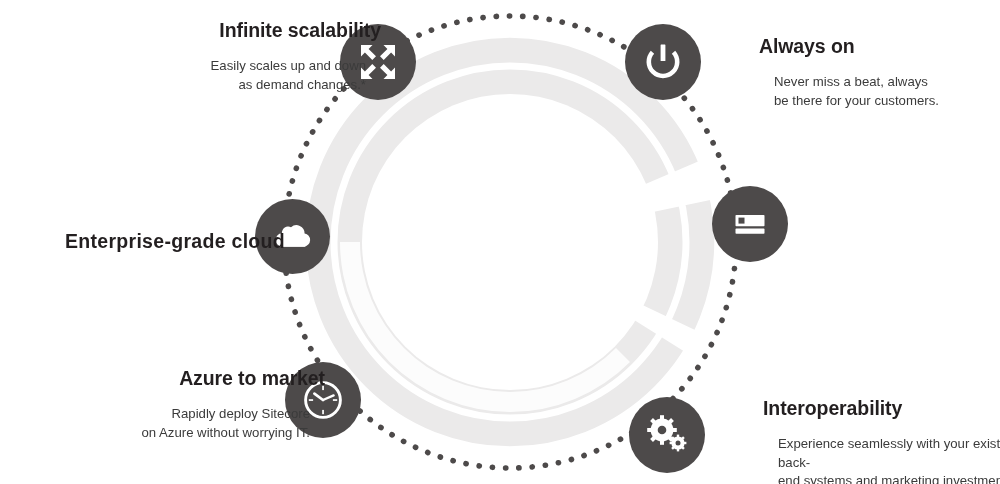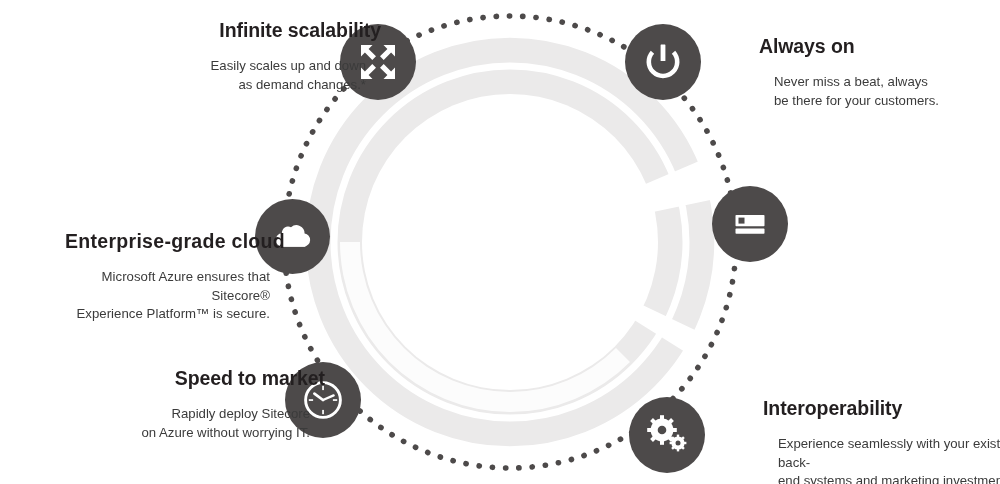--- a/index.html
+++ b/index.html
@@ -219,29 +219,27 @@
   </div>
 
   <div class="feature f-alwayson">
     <h2>Always on</h2>
     <p>Never miss a beat, always
 be there for your customers.</p>
   </div>
 
   <div class="feature f-cloud align-right">
     <h2>Enterprise-grade cloud</h2>
-    <p>Microsoft Azure ensures that Sitecore®
-Experience Platform™ is secure.</p>
   </div>
 
   <div class="feature f-pricing">
   </div>
 
   <div class="feature f-speed align-right">
-    <h2>Speed to market</h2>
+    <h2>Azure to market</h2>
     <p>Rapidly deploy Sitecore
 on Azure without worrying IT.</p>
   </div>
 
   <div class="feature f-interop">
     <h2>Interoperability</h2>
     <p>Experience seamlessly with your  existing back-
 end systems and marketing investments.</p>
   </div>
 

